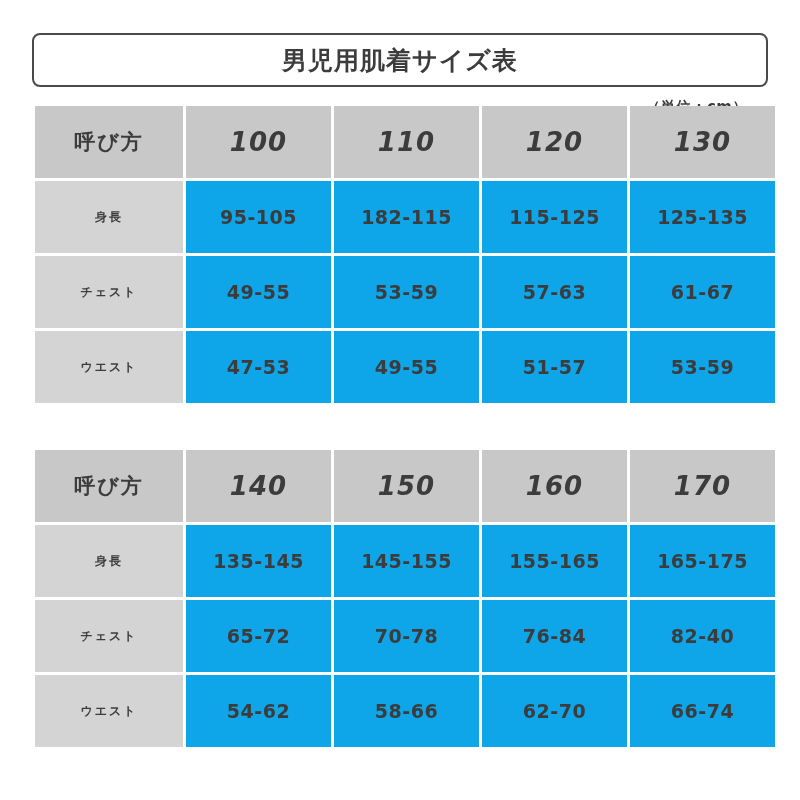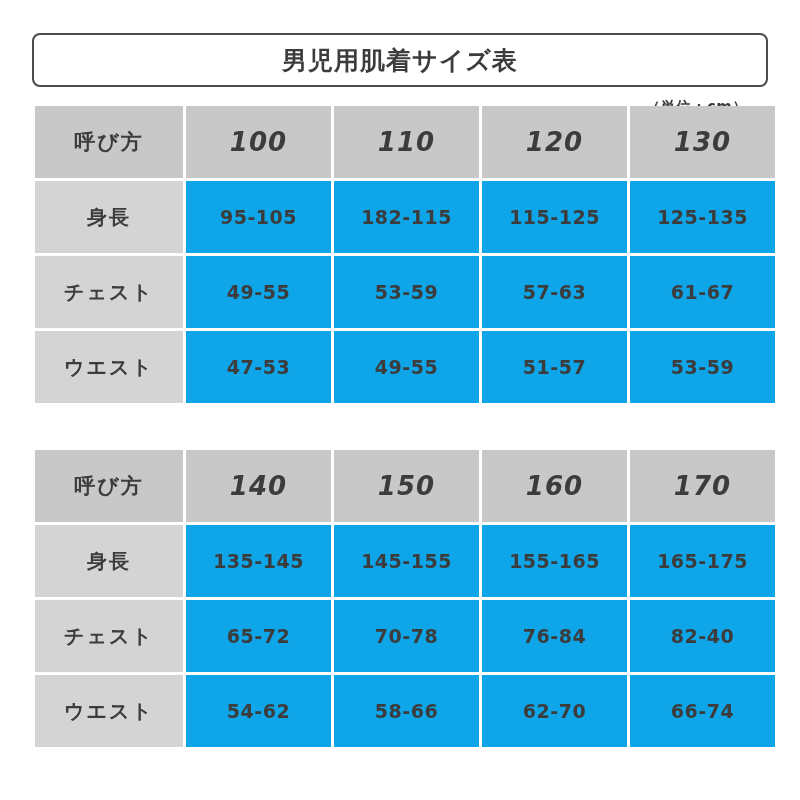--- a/index.html
+++ b/index.html
@@ -86,21 +86,21 @@
     background: #c8c8c8;
     font-size: 26px;
     font-weight: bold;
     letter-spacing: 1px;
     color: #3c3c3c;
     font-style: italic;
   }
   
   .row-label {
     background: #d4d4d4;
-    font-size: 20px;
+    font-size: 12px;
     font-weight: bold;
     letter-spacing: 2px;
     color: #3c3c3c;
   }
   .row-val {
     background: #0ea5e9;
     font-size: 19px;
     font-weight: bold;
     letter-spacing: 0.5px;
     color: #3c3c3c;

